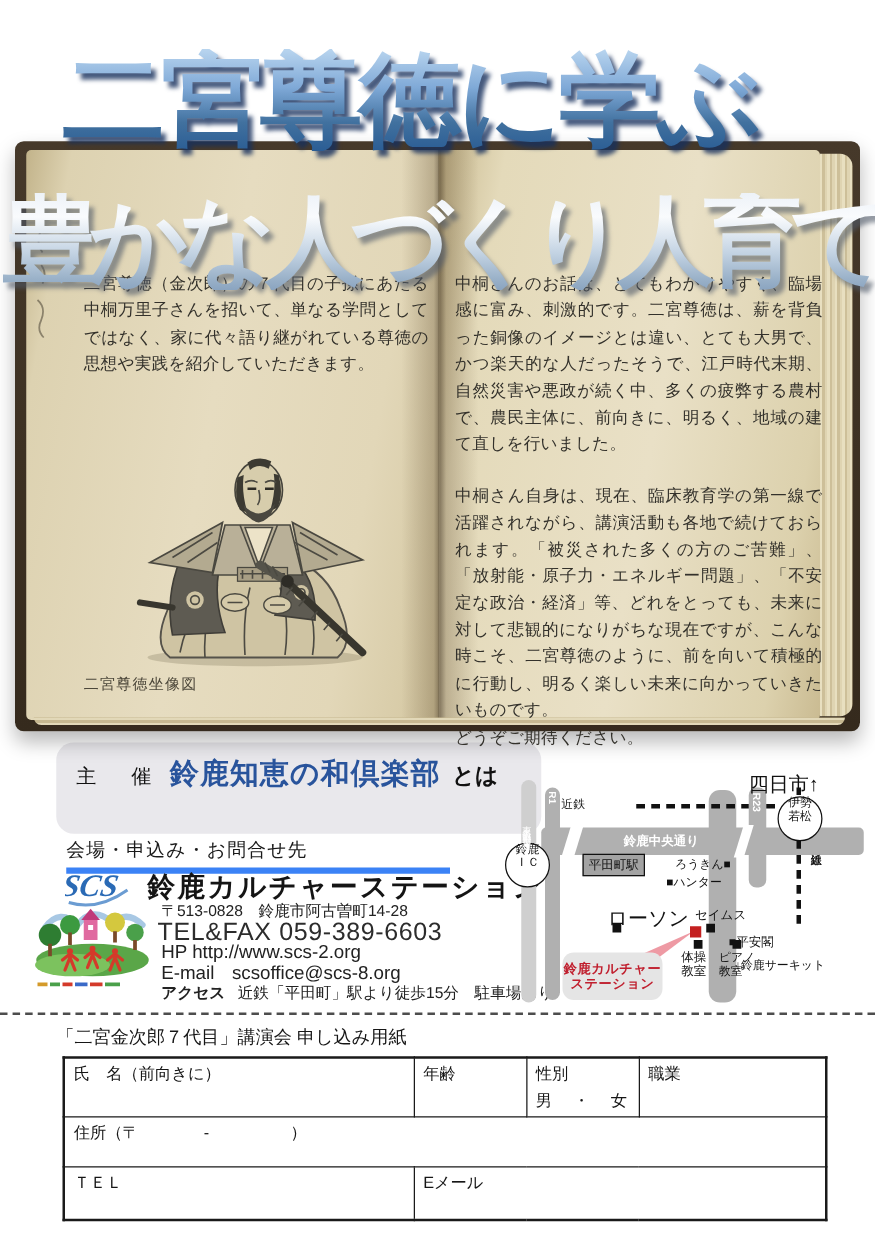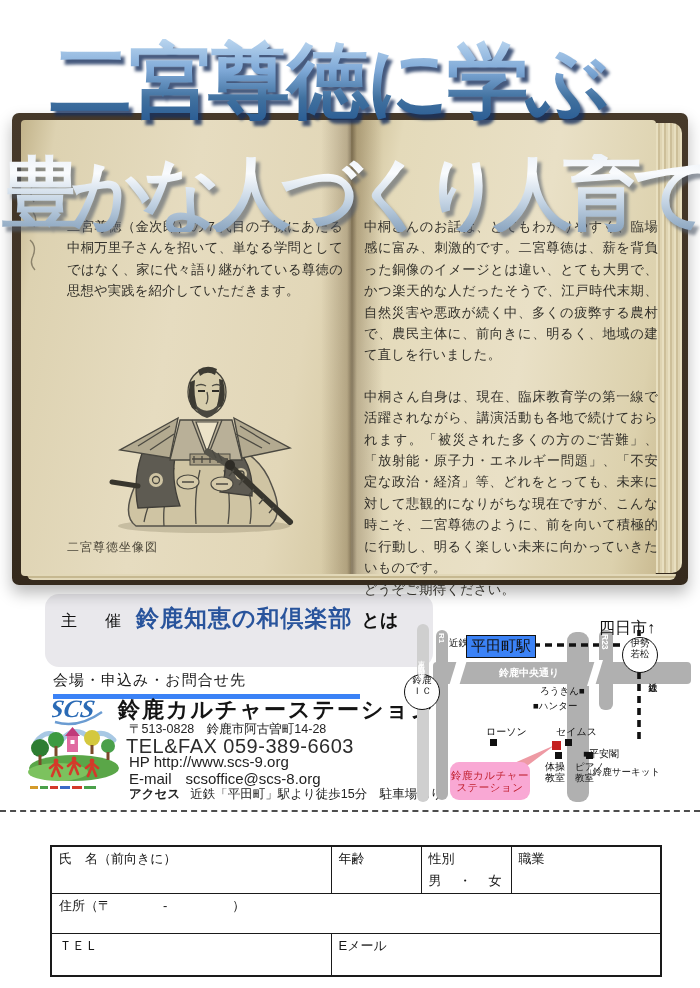--- a/index.html
+++ b/index.html
@@ -59,26 +59,26 @@
   #accessRow{left:129px;top:786px;font-size:12.5px;color:#222;display:flex;gap:10px;}
   #accessRow b{font-weight:700;}
 
   
   #map{left:403px;top:596px;width:292px;height:212px;font-family:"Liberation Sans",sans-serif;}
   #map .lbl{position:absolute;color:#111;white-space:nowrap;}
   .vtext{writing-mode:vertical-rl;text-orientation:upright;}
   .vlat{writing-mode:vertical-rl;text-orientation:mixed;}
   .circ{position:absolute;width:34px;height:34px;border:1.6px solid #111;border-radius:50%;background:#fff;
         display:flex;flex-direction:column;align-items:center;justify-content:flex-start;font-size:9.5px;line-height:11px;color:#111;font-family:Liberation Serif, serif;}
-  .stbox{position:absolute;border:1.3px solid #111;background:#3b82f6;font-size:15px;padding:1px 4px;color:#111;}
+  .stbox{position:absolute;border:1.3px solid #111;background:#a3a3a3;font-size:10px;padding:1px 4px;color:#111;margin-top:48px;}
   .bsq{position:absolute;width:7px;height:7px;background:#111;}
   #redsq{position:absolute;left:149px;top:145px;width:9px;height:9px;background:#c42020;}
-  #balloon{position:absolute;left:47px;top:166px;width:80px;height:38px;background:#f9a8d4;border-radius:9px;
+  #balloon{position:absolute;left:47px;top:166px;width:80px;height:38px;background:#e5e5e5;border-radius:9px;
      display:flex;flex-direction:column;align-items:center;justify-content:center;
-     font-size:10.5px;font-weight:400;color:#c01f2e;line-height:12px;letter-spacing:.5px;text-align:right;}
+     font-size:10.5px;font-weight:700;color:#c01f2e;line-height:12px;letter-spacing:.5px;text-align:right;}
 
   
   #dashline{left:0;top:810px;width:700px;border-top:2px dashed #4d4d4d;}
   #formTitle{left:45px;top:820px;font-size:14.5px;color:#161616;}
   #formTable{position:absolute;left:50px;top:845px;border-collapse:collapse;table-layout:fixed;width:610px;
      font-size:13px;color:#161616;}
   #formTable td{border:1px solid #1a1a1a;vertical-align:top;padding:3px 7px;}
   #formTable{border:2px solid #1a1a1a;}
   .gender-opts{text-align:center;margin-top:4px;letter-spacing:2px;}
 
@@ -173,21 +173,21 @@
 
   <div id="contactHead" class="abs">会場・申込み・お問合せ先</div>
 
   <svg class="abs" style="left:52px;top:692px;" width="52" height="34" viewBox="0 0 52 34">
     <text x="1" y="25" font-family="Liberation Serif,serif" font-style="italic" font-weight="bold" font-size="25" fill="#2a6ab5" transform="skewX(-10)">SCS</text>
     <path d="M3,30 Q26,37 50,20" stroke="#6b9cd2" stroke-width="2.4" fill="none"></path>
   </svg>
   <div id="scsName" class="abs">鈴鹿カルチャーステーション</div>
   <div id="postal" class="abs">〒513-0828　鈴鹿市阿古曽町14-28</div>
   <div id="telfax" class="abs">TEL&amp;FAX 059-389-6603</div>
-  <div id="hp" class="abs">HP http://www.scs-9.org</div>
+  <div id="hp" class="abs">HP http://www.scs-2.org</div>
   <div id="emailRow" class="abs">
     <span>E-mail</span>
     <span>scsoffice@scs-8.org</span>
   </div>
   <div id="accessRow" class="abs">
     <b>アクセス</b>
     <span>近鉄「平田町」駅より徒歩15分　駐車場あり</span>
   </div>
 
   <svg class="abs" style="left:28px;top:716px;" width="92" height="78" viewBox="0 0 92 78">
@@ -251,21 +251,21 @@
     <div class="circ" style="left:1px;top:78px;">
       <span>鈴鹿</span>
       <span>ＩＣ</span>
     </div>
     <div class="lbl vtext" style="left:13px;top:58px;font-size:7.5px;color:#fff;letter-spacing:2px;">東名阪自動車道</div>
     <div class="lbl vlat" style="left:34px;top:37px;font-size:8px;font-weight:700;color:#fff;">R1</div>
     <div class="lbl vtext" style="left:243px;top:80px;font-size:9px;">近鉄線</div>
 
     <div class="lbl" style="left:137px;top:89px;font-size:9.5px;">ろうきん■</div>
     <div class="lbl" style="left:130px;top:104px;font-size:9.5px;">■ハンター</div>
-    <div class="lbl" style="left:83px;top:129px;font-size:10px;">ローソン</div>
+    <div class="lbl" style="left:83px;top:129px;font-size:16px;">ローソン</div>
     <div class="bsq" style="left:87px;top:143px;"></div>
     <div class="lbl" style="left:153px;top:129px;font-size:10px;">セイムス</div>
     <div class="bsq" style="left:162px;top:143px;"></div>
     <div id="redsq"></div>
     <div class="lbl" style="left:180px;top:151px;font-size:10px;">■平安閣</div>
     <div class="bsq" style="left:152px;top:156px;"></div>
     <div class="bsq" style="left:183px;top:156px;"></div>
     <div class="lbl" style="left:142px;top:165px;font-size:10px;line-height:11px;">
       <div>体操</div>
       <div>教室</div>
@@ -276,20 +276,21 @@
     </div>
     <div class="lbl" style="left:185px;top:170px;font-size:9.5px;">↓鈴鹿サーキット</div>
 
     <div id="balloon">
       <span>鈴鹿カルチャー</span>
       <span>ステーション</span>
     </div>
   </div>
 
   <div id="dashline" class="abs"></div>
+  <div id="formTitle" class="abs">「二宮金次郎７代目」講演会 申し込み用紙</div>
 
   <table id="formTable">
     <colgroup>
         <col style="width:280px">
         <col style="width:90px">
         <col style="width:90px">
         <col style="width:150px">
       </colgroup>
     <tbody>
         <tr style="height:44px;">

